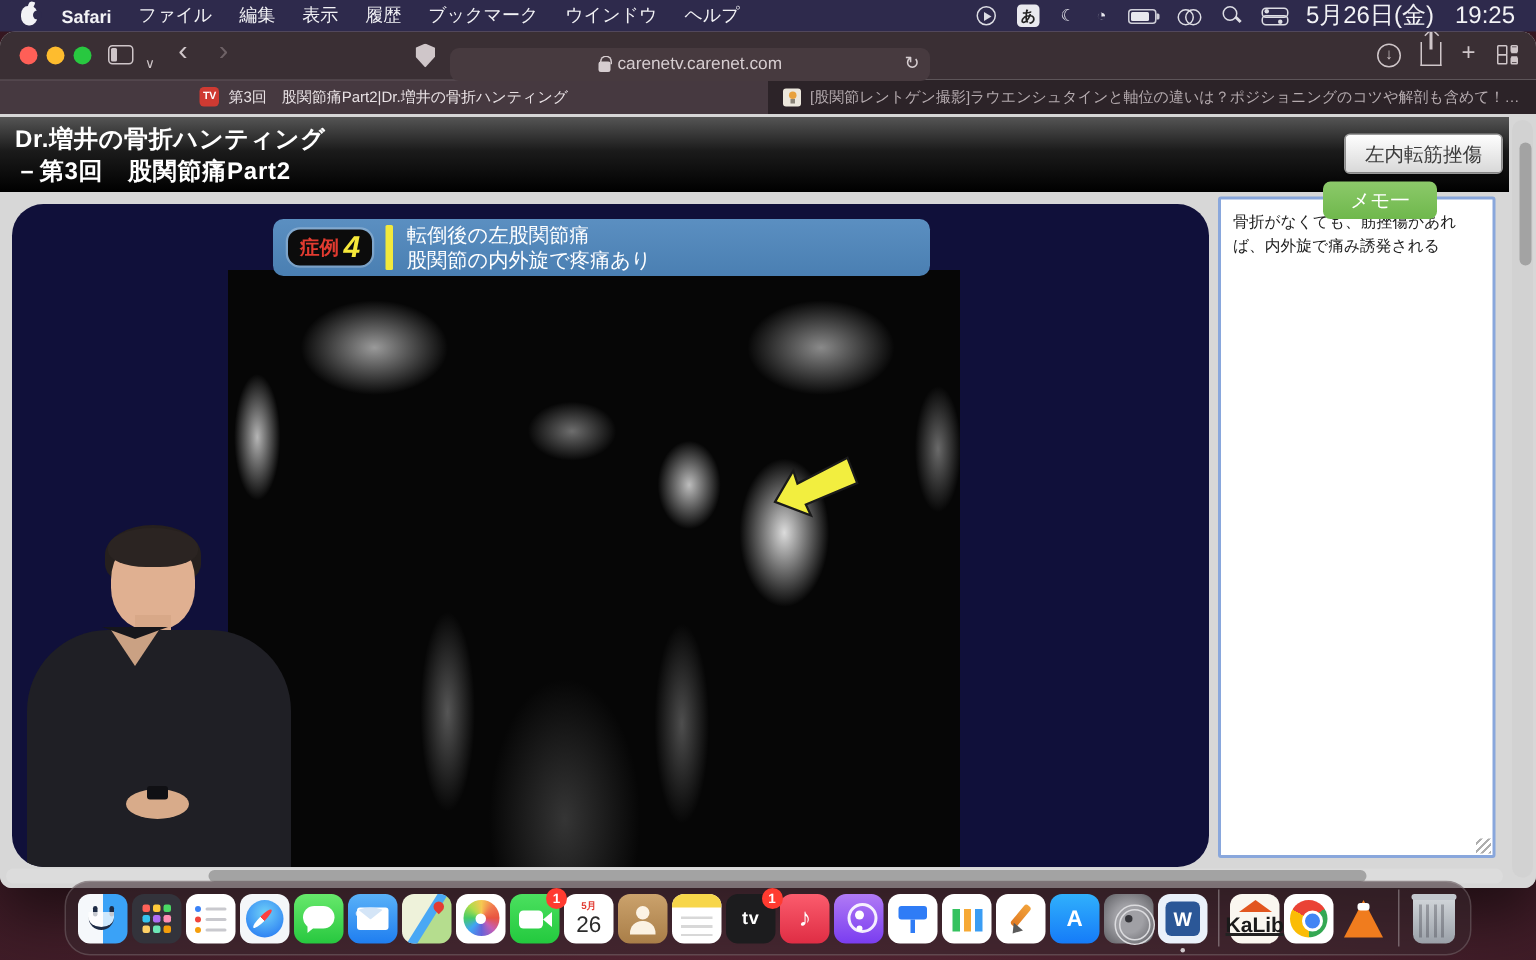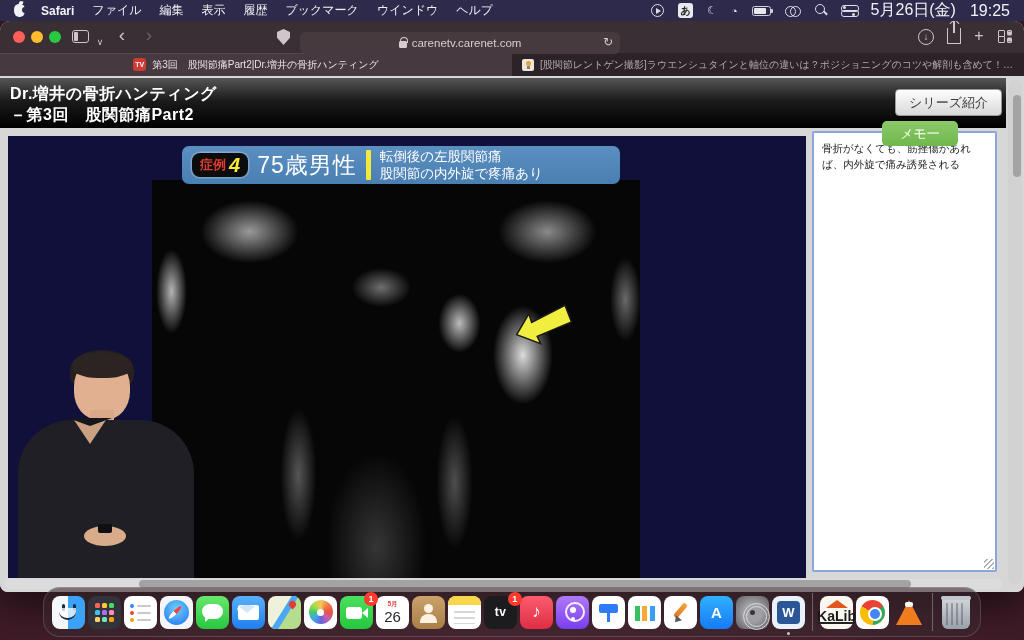--- a/index.html
+++ b/index.html
@@ -106,21 +106,21 @@
   
   .pagearea { position:relative; height:516px; background:#d7d7d7; }
   .pageheader { position:absolute; left:0; right:18px; top:2px; height:50px;
     background:linear-gradient(180deg,#555 0%,#1b1b1b 45%,#000 100%);
     padding:5px 0 0 10px; }
   .ph-line { font-size:16px; font-weight:bold; color:#fff; line-height:21px; letter-spacing:.5px; }
   .series-btn { position:absolute; right:22px; top:13px; height:27px; padding:0 13px;
     background:linear-gradient(180deg,#fefefe,#d8d8d8); border:1px solid #9a9a9a; border-radius:4px;
     color:#3c3c3c; font-size:13px; display:flex; align-items:center; box-shadow:0 1px 2px rgba(0,0,0,.4); }
 
-  .video { position:absolute; left:8px; top:60px; width:798px; height:442px; background:#10103a; overflow:hidden; }
+  .video { position:absolute; left:8px; top:60px; width:798px; height:442px; background:#10103a; overflow:hidden;border-radius:21px; }
   .slide { position:absolute; left:144px; top:44px; width:488px; height:398px; background-color:#060606;
     background-image:
       radial-gradient(ellipse 70px 45px at 20% 13%, #9a9a9a, transparent 70%),
       radial-gradient(ellipse 70px 45px at 81% 13%, #8a8a8a, transparent 70%),
       radial-gradient(ellipse 22px 60px at 4% 28%, #b5b5b5, transparent 70%),
       radial-gradient(ellipse 22px 60px at 97% 30%, #6a6a6a, transparent 70%),
       radial-gradient(ellipse 46px 76px at 76% 44%, #dcdcdc, transparent 65%),
       radial-gradient(ellipse 30px 42px at 63% 36%, #bdbdbd, transparent 70%),
       radial-gradient(ellipse 42px 28px at 47% 27%, #6e6e6e, transparent 70%),
       radial-gradient(ellipse 26px 95px at 30% 74%, #565656, transparent 70%),
@@ -344,31 +344,30 @@
       <span class="tab-title">[股関節レントゲン撮影]ラウエンシュタインと軸位の違いは？ポジショニングのコツや解剖も含めて！ - 放射線技師一年目の教科書</span>
     </div>
   </div>
 
   <div class="pagearea">
 
     <div class="pageheader">
       <div class="ph-line">Dr.増井の骨折ハンティング</div>
       <div class="ph-line">－第3回　股関節痛Part2</div>
     </div>
-    <div class="series-btn">シリーズ紹介</div>
+    <div class="series-btn">左内転筋挫傷</div>
 
     <div class="video">
       <div class="slide"></div>
 
       <div class="banner">
         <div class="case-badge">
           <span class="case-label">症例</span>
           <span class="case-num">4</span>
         </div>
-        <span class="patient">75歳男性</span>
         <span class="vdivider"></span>
         <div class="complaint">
           <span>転倒後の左股関節痛</span>
           <span>股関節の内外旋で疼痛あり</span>
         </div>
       </div>
 
       <div class="arrow-wrap">
         <svg width="60" height="42" viewBox="0 0 60 42">
           <polygon points="2,22 20,6 20,15 57,9 58,27 21,30 22,38" fill="#f2ee3f" stroke="#1a1a1a" stroke-width="1.5"></polygon>

